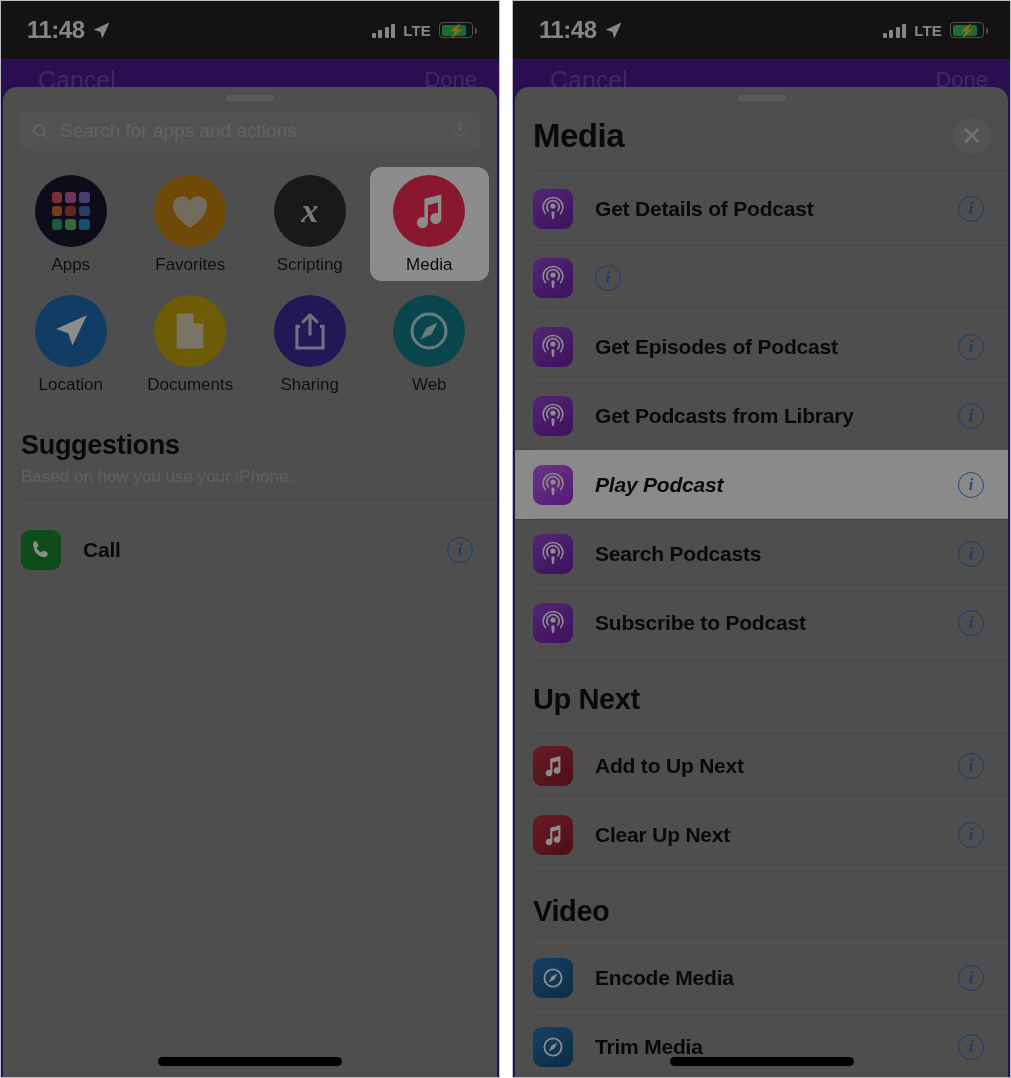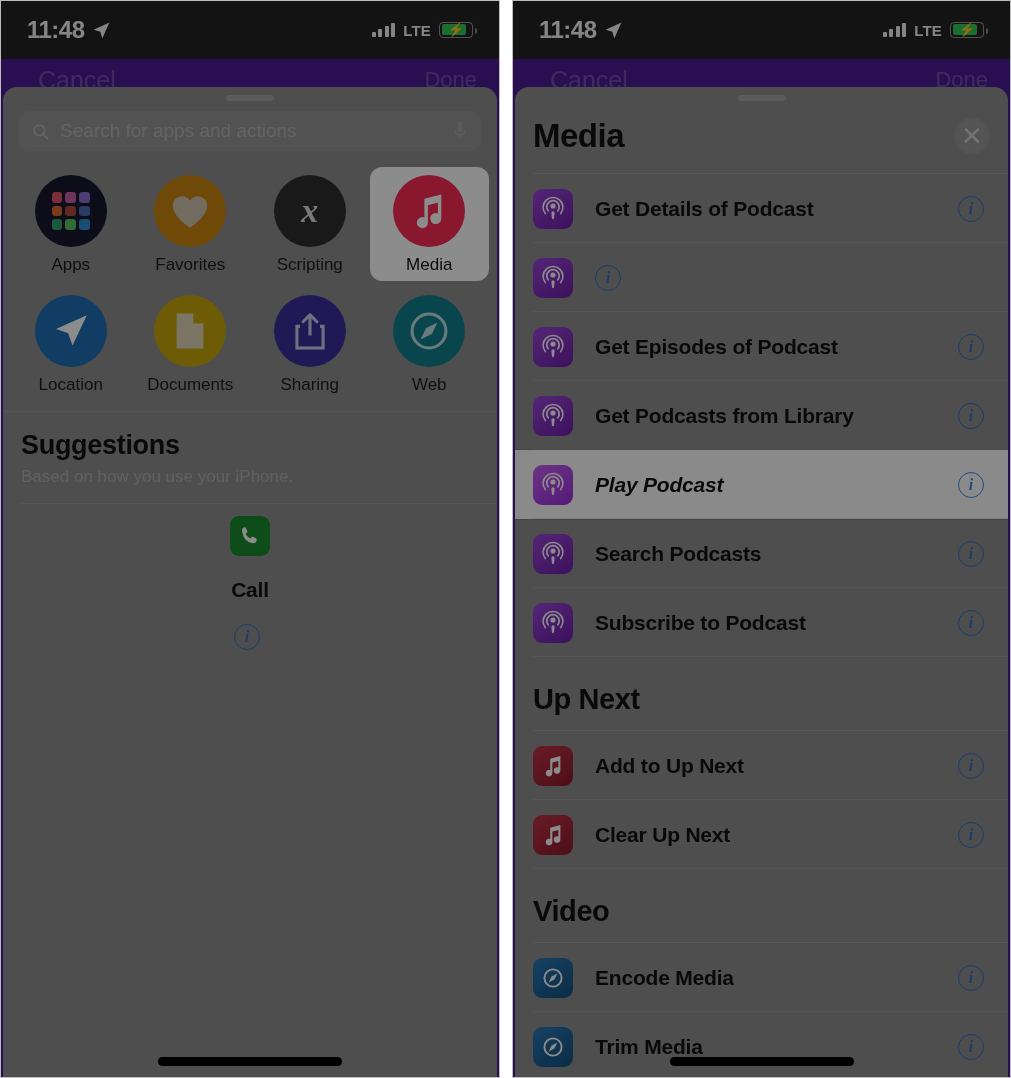--- a/index.html
+++ b/index.html
@@ -45,21 +45,21 @@
     align-items: center;
     justify-content: space-between;
     padding: 0 26px 0 26px;
     color: #f2f2f2;
   }
   .status-left {
     display: flex; align-items: center; gap: 7px;
     font-size: 24px; font-weight: bold; letter-spacing: -0.5px;
   }
   .loc-arrow { display:block; }
-  .status-right { display: flex; align-items: flex-start; gap: 8px; }
+  .status-right { display: flex; align-items: center; gap: 8px; }
   .bars { display: flex; align-items: flex-end; gap: 2.5px; height: 15px; }
   .bars i { display:block; width: 4px; background:#f2f2f2; border-radius: 1px; }
   .bars i:nth-child(1){ height: 5px; }
   .bars i:nth-child(2){ height: 8px; }
   .bars i:nth-child(3){ height: 11px; }
   .bars i:nth-child(4){ height: 14px; }
   .lte { font-size: 15px; font-weight: bold; letter-spacing: 0.2px; }
   .batt {
     position: relative; width: 34px; height: 16px;
     border: 1.6px solid rgba(242,242,242,0.55); border-radius: 4px;
@@ -152,21 +152,20 @@
   .sugg { padding: 18px 18px 0 18px; }
   .sugg h2 { font-size: 27px; color:#111; font-weight: bold; letter-spacing:-0.3px; }
   .sugg p { margin-top: 6px; font-size: 17px; color: rgba(255,255,255,0.30); }
   .sugg-sep { height:1px; background: rgba(255,255,255,0.12); margin: 16px 0 0 0; }
 
   .row {
     height: 68px;
     display:flex; align-items:center; gap: 22px;
     padding: 0 18px;
     position: relative;
-    flex-direction: column;
   }
   .row .ricon {
     width: 40px; height: 40px; border-radius: 9px;
     display:flex; align-items:center; justify-content:center;
     flex: 0 0 auto;
   }
   .row .rlabel { flex:1; font-size: 21px; color:#111; font-weight:600; letter-spacing:-0.2px; }
   .info {
     width: 26px; height: 26px; border-radius:50%;
     border: 1.8px solid #2f6fbf;

